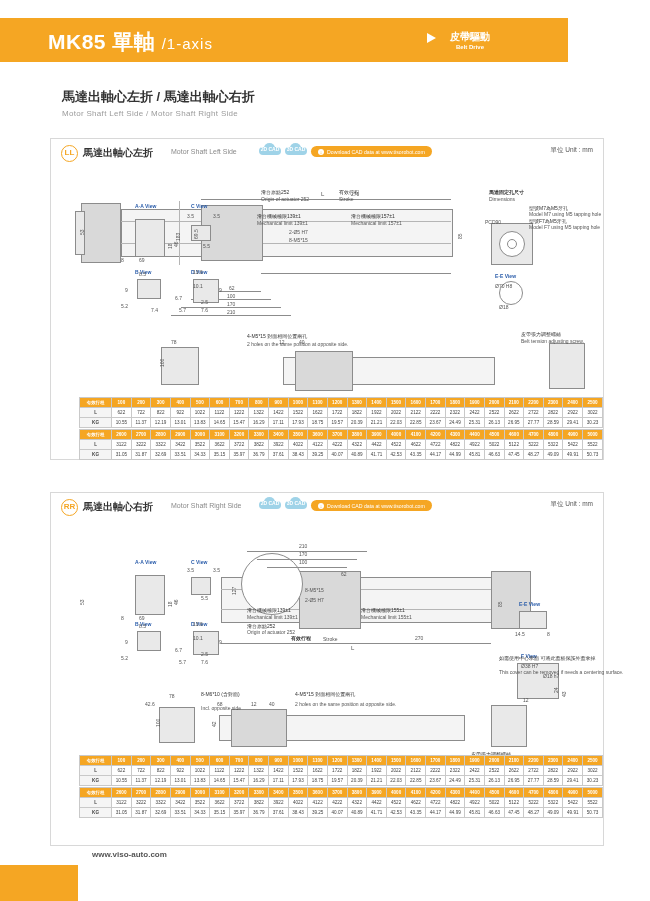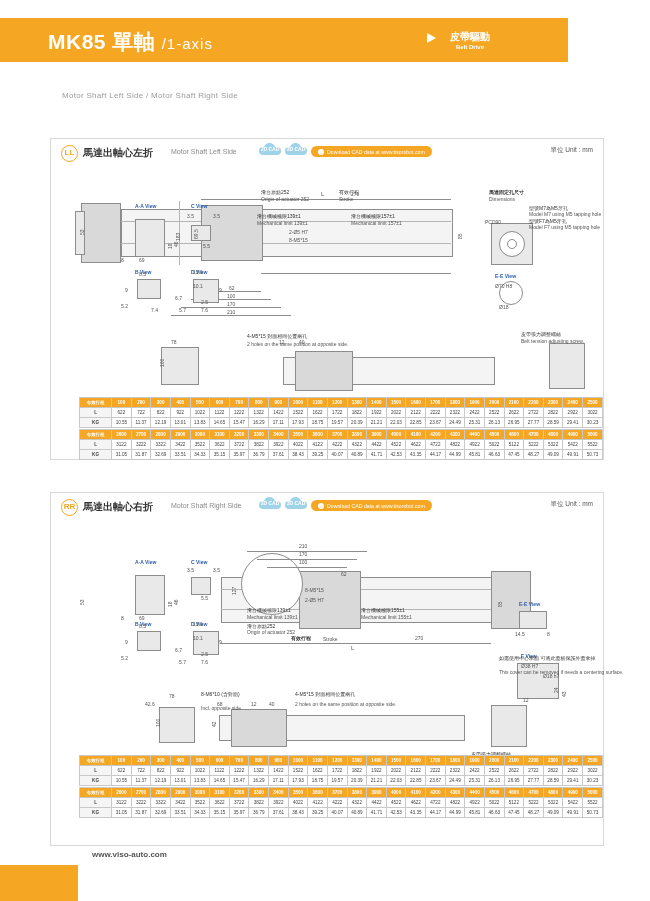--- a/index.html
+++ b/index.html
@@ -87,20 +87,21 @@
       </div>
       <div class="play"></div>
       <div class="hdr-drive">
         <div class="cn">皮帶驅動</div>
         <div class="en">Belt Drive</div>
       </div>
     </div>
   </div>
 
   <div class="sec-title">
+    <div class="cn">馬達出軸心左折 / 馬達出軸心右折</div>
     <div class="en">Motor Shaft Left  Side / Motor Shaft Right  Side</div>
   </div>
 
   <div class="panel" id="panel-right">
     <div class="panel-head">
       <div class="badge">RR</div>
       <div class="panel-cn">馬達出軸心右折</div>
       <div class="panel-en">Motor Shaft Right Side</div>
       <div class="cad-tags">
         <div class="cloud">

